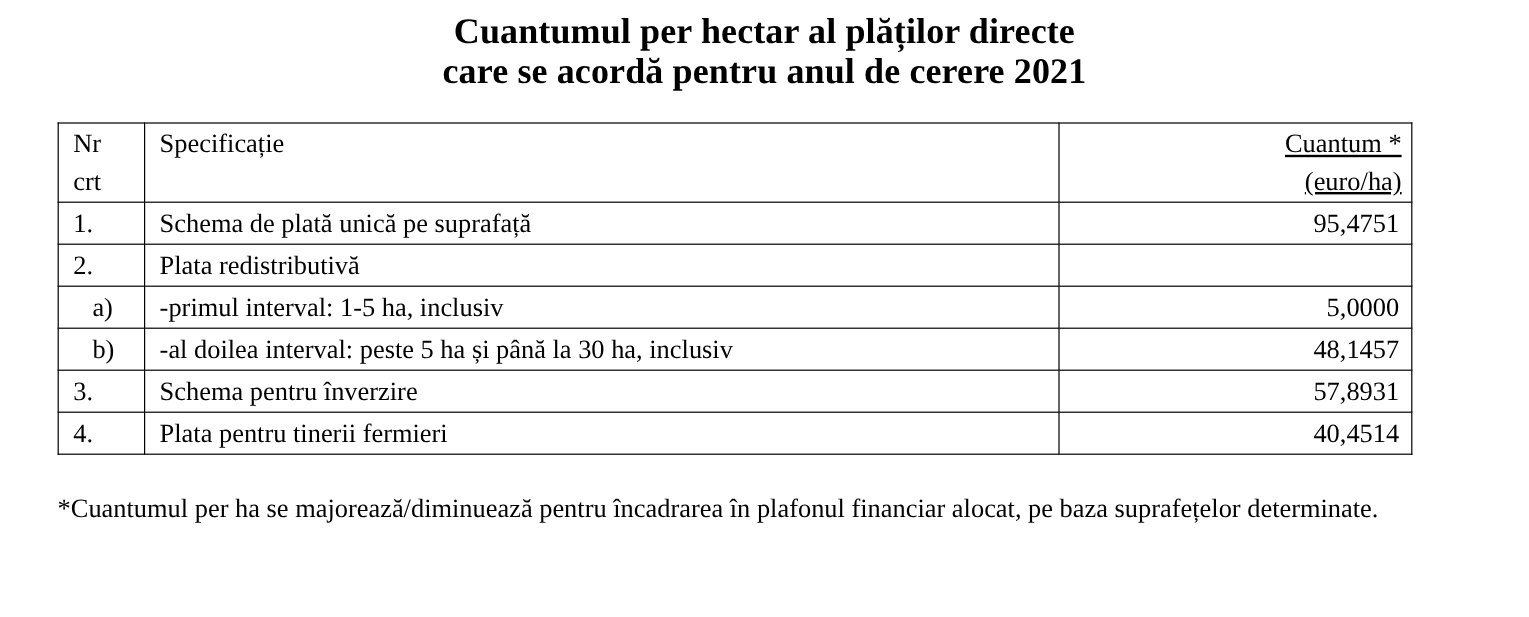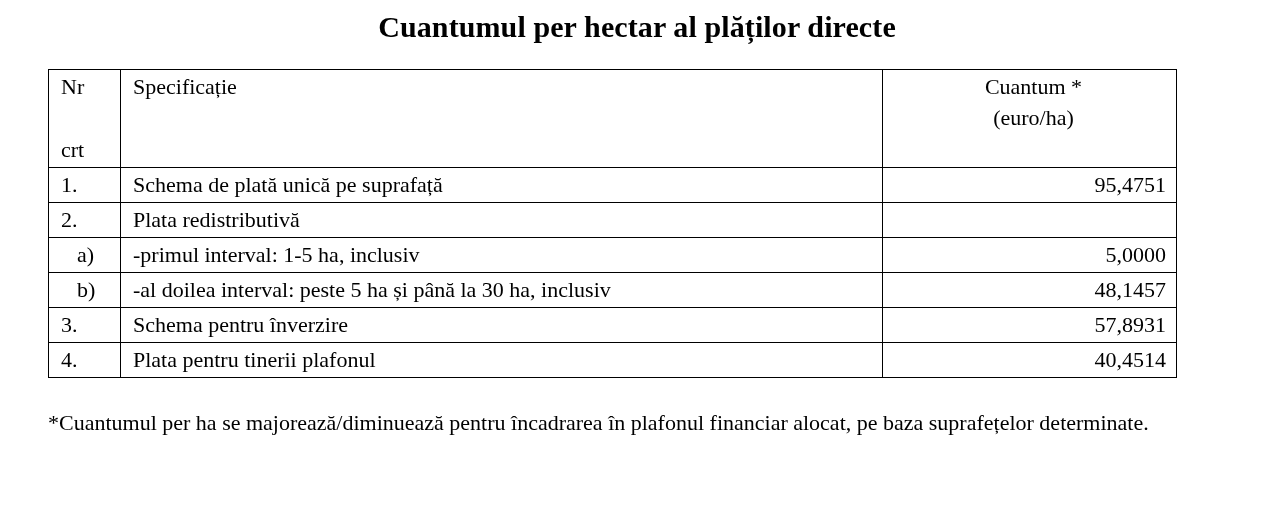--- a/index.html
+++ b/index.html
@@ -48,28 +48,29 @@
     vertical-align: top;
   }
   col.c-nr { width: 72px; }
   col.c-spec { width: 762px; }
   col.c-val { width: 294px; }
 
   .head-nr {
     text-align: left;
     padding-left: 12px !important;
   }
-  .head-nr .l2 { display: block; margin-top: 32px; }
+  .head-nr .l2 { display: block; }
   .head-spec {
     text-align: left;
     padding-left: 12px !important;
   }
   .head-val {
-    text-align: center;
+    text-align: right;
     padding-left: 16px !important;
+    text-decoration: underline;
   }
   .head-val .l2 { display: block; }
 
   td.nr {
     text-align: left;
     padding-left: 12px !important;
   }
   td.nr.indent {
     padding-left: 28px !important;
   }
@@ -90,20 +91,21 @@
     width: 1190px;
   }
 </style>
 </head>
 <body>
 
 <div class="page">
 
   <div class="title-block">
     <div class="title-line">Cuantumul per hectar al plăților directe</div>
+    <div class="title-line">care se acordă pentru anul de cerere 2021</div>
   </div>
 
   <div class="table-wrap">
     <table class="quantum-table">
       <colgroup>
         <col class="c-nr">
         <col class="c-spec">
         <col class="c-val">
       </colgroup>
       <thead>
@@ -140,21 +142,21 @@
           <td class="spec">-al doilea interval: peste 5 ha și până la 30 ha, inclusiv</td>
           <td class="val">48,1457</td>
         </tr>
         <tr>
           <td class="nr">3.</td>
           <td class="spec">Schema pentru înverzire</td>
           <td class="val">57,8931</td>
         </tr>
         <tr>
           <td class="nr">4.</td>
-          <td class="spec">Plata pentru tinerii plafonul</td>
+          <td class="spec">Plata pentru tinerii fermieri</td>
           <td class="val">40,4514</td>
         </tr>
       </tbody>
     </table>
   </div>
 
   <div class="footnote">*Cuantumul per ha se majorează/diminuează pentru încadrarea în plafonul financiar alocat, pe baza suprafețelor determinate.</div>
 
 </div>
 

